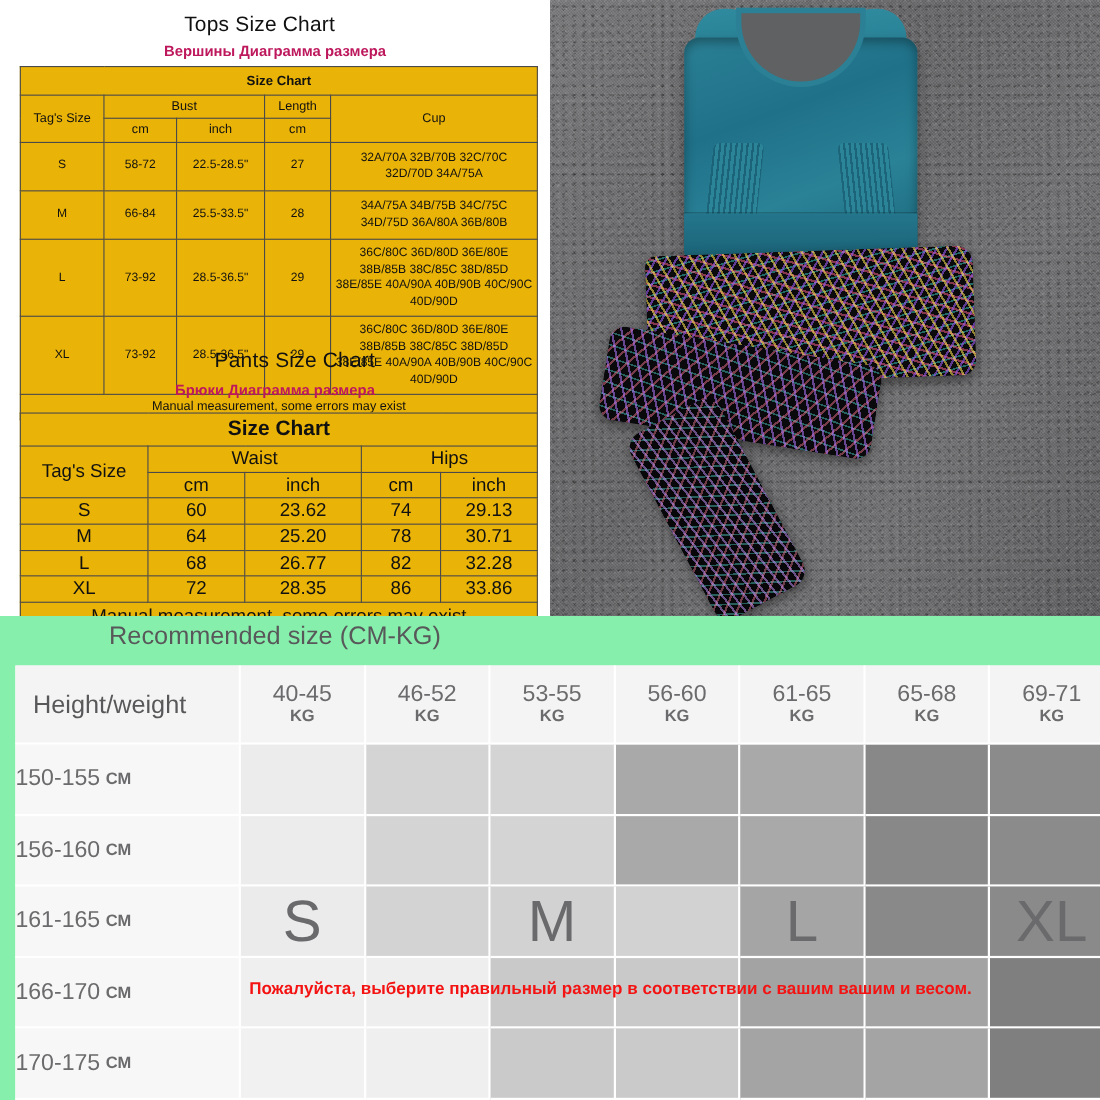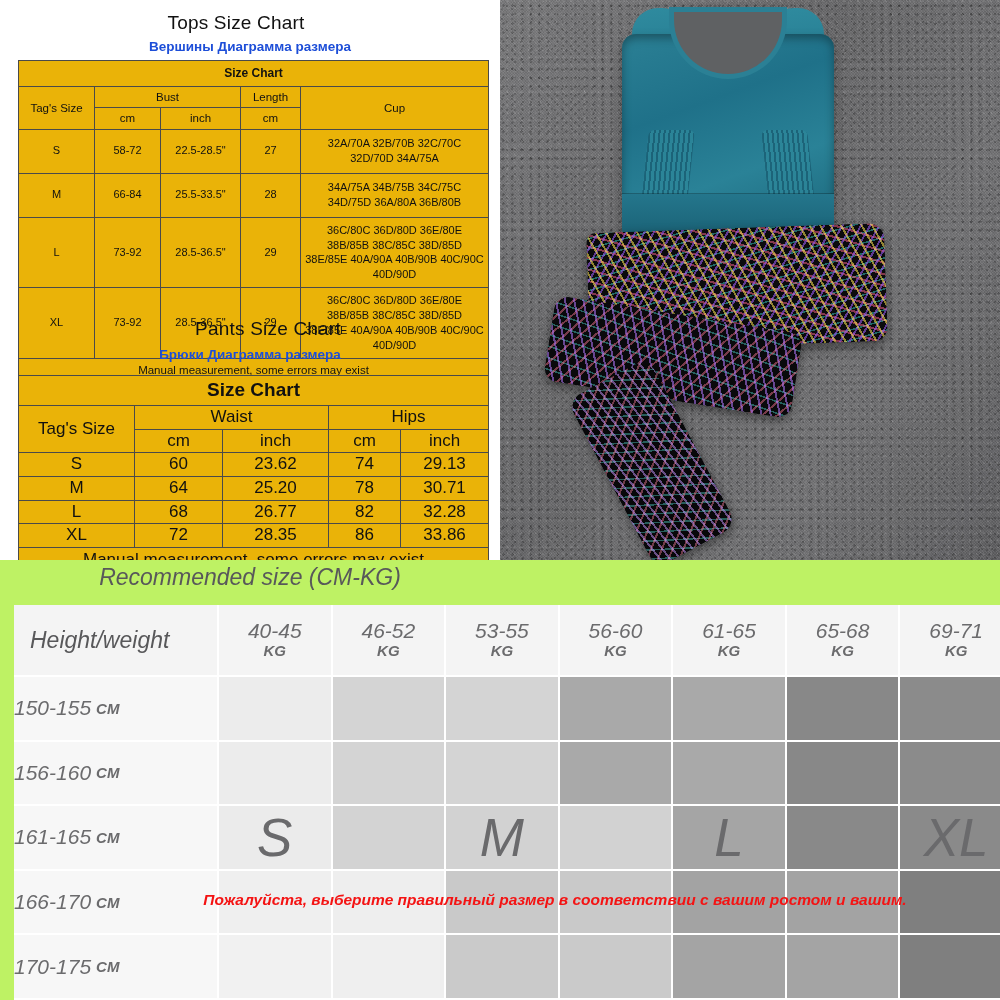--- a/index.html
+++ b/index.html
@@ -14,21 +14,21 @@
 
   
   .top-area{position:absolute;left:0;top:0;width:1000px;height:600px;}
   .charts-col{position:absolute;left:0;top:0;width:500px;height:600px;background:#fff;}
 
   .chart-title{
     text-align:center;font-size:19px;color:#111;font-weight:400;
     letter-spacing:.2px;
   }
   .chart-sub{
-    text-align:center;font-size:13.5px;color:#1d4ed8;font-weight:600;
+    text-align:center;font-size:13.5px;color:#be185d;font-weight:600;
     margin-top:3px;
   }
 
   
   .tbl{border-collapse:collapse;table-layout:fixed;background:#eab308;}
   .tbl td{
     border:1px solid #4a4a4a;
     text-align:center;vertical-align:middle;
     color:#111;
   }
@@ -137,21 +137,21 @@
     border-radius:16px;
     background:
       repeating-linear-gradient(80deg, rgba(200,150,255,.5) 0 2px, transparent 2px 8px),
       repeating-linear-gradient(-40deg, rgba(255,130,160,.42) 0 2px, transparent 2px 10px),
       repeating-linear-gradient(25deg, rgba(90,235,225,.38) 0 1.5px, transparent 1.5px 9px),
       #08080a;
     box-shadow:0 4px 10px rgba(0,0,0,.4);
   }
 
   
-  .rec{position:absolute;left:0;top:560px;width:1000px;height:440px;background:#bef264;font-style:italic;}
+  .rec{position:absolute;left:0;top:560px;width:1000px;height:440px;background:#86efac;}
   .rec-title{
     position:absolute;left:0;top:4px;width:500px;
     text-align:center;font-size:23px;color:#58585a;font-weight:400;
   }
   .rgrid{
     position:absolute;left:14px;top:45px;width:1000px;height:395px;
     display:grid;
     grid-template-columns:205px repeat(7,113.57px);
     grid-template-rows:72px repeat(5,64.6px);
     background:#ffffff;
@@ -440,15 +440,15 @@
         </div>
         <div class="cell" style="background: rgb(241, 241, 241);"></div>
         <div class="cell" style="background: rgb(239, 239, 239);"></div>
         <div class="cell" style="background: rgb(202, 202, 202);"></div>
         <div class="cell" style="background: rgb(202, 202, 202);"></div>
         <div class="cell" style="background: rgb(164, 164, 164);"></div>
         <div class="cell" style="background: rgb(164, 164, 164);"></div>
         <div class="cell" style="background: rgb(127, 127, 127);"></div>
       </div>
 
-    <div class="note-ru">Пожалуйста, выберите правильный размер в соответствии с вашим ростом и вашим.</div>
+    <div class="note-ru">Пожалуйста, выберите правильный размер в соответствии с вашим вашим и весом.</div>
   </div>
 </div>
 
 </body></html>

